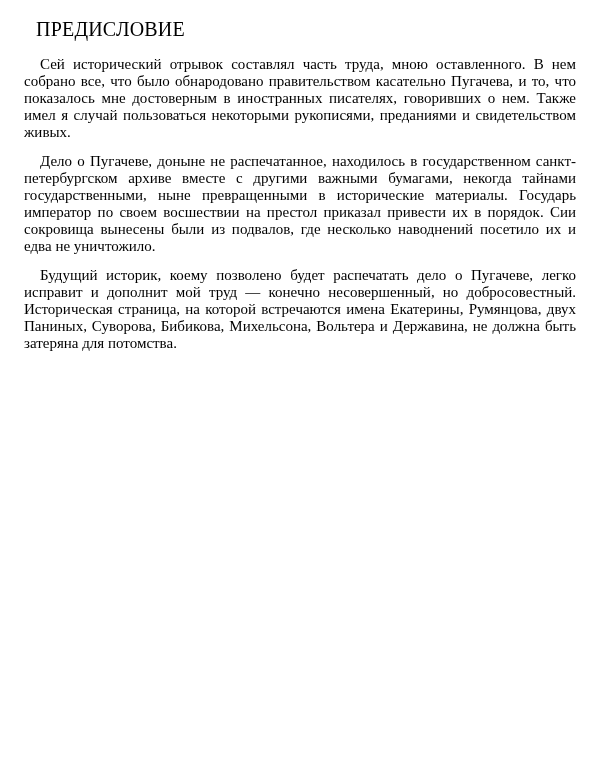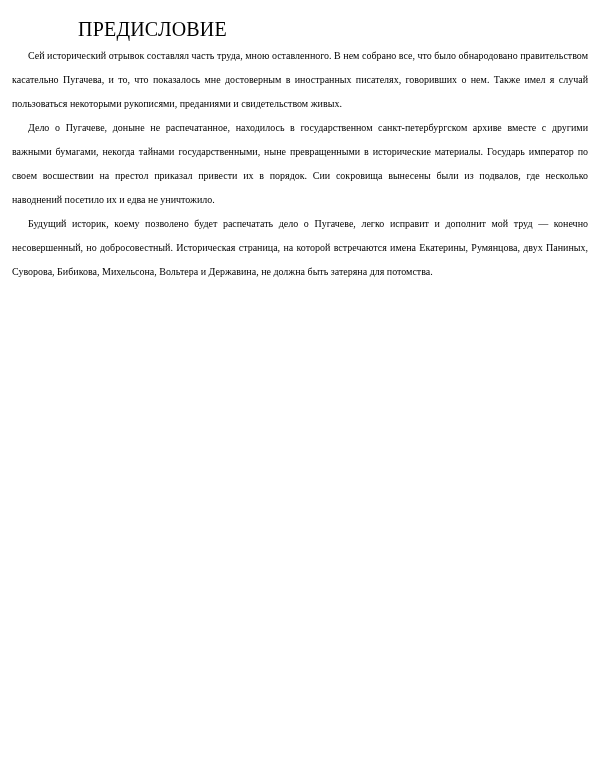--- a/index.html
+++ b/index.html
@@ -25,34 +25,33 @@
 
   .heading {
     position: absolute;
     left: 36px;
     top: 4px;
     font-size: 20px;
     line-height: 24px;
     font-weight: 400;
     letter-spacing: 0.2px;
     white-space: nowrap;
-    margin-left: 42px;
   }
 
   .body-block {
     position: absolute;
     left: 12px;
     top: 44px;
     width: 576px;
   }
 
   .para {
-    margin: 0;
-    font-size: 10px;
-    line-height: 24px;
+    margin: 12px;
+    font-size: 15px;
+    line-height: 17px;
     text-align: justify;
     text-justify: inter-word;
     text-indent: 16px;
     hyphens: manual;
   }
 
   .signature {
     position: absolute;
     right: 12px;
     top: 284px;

